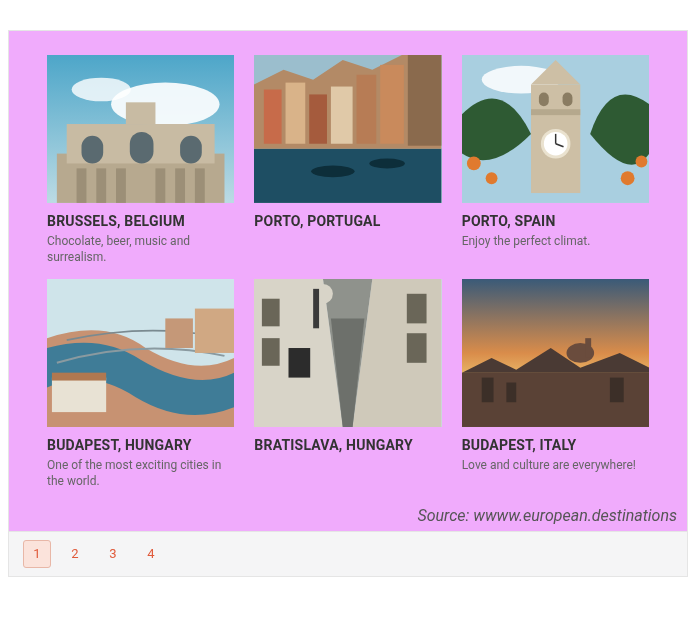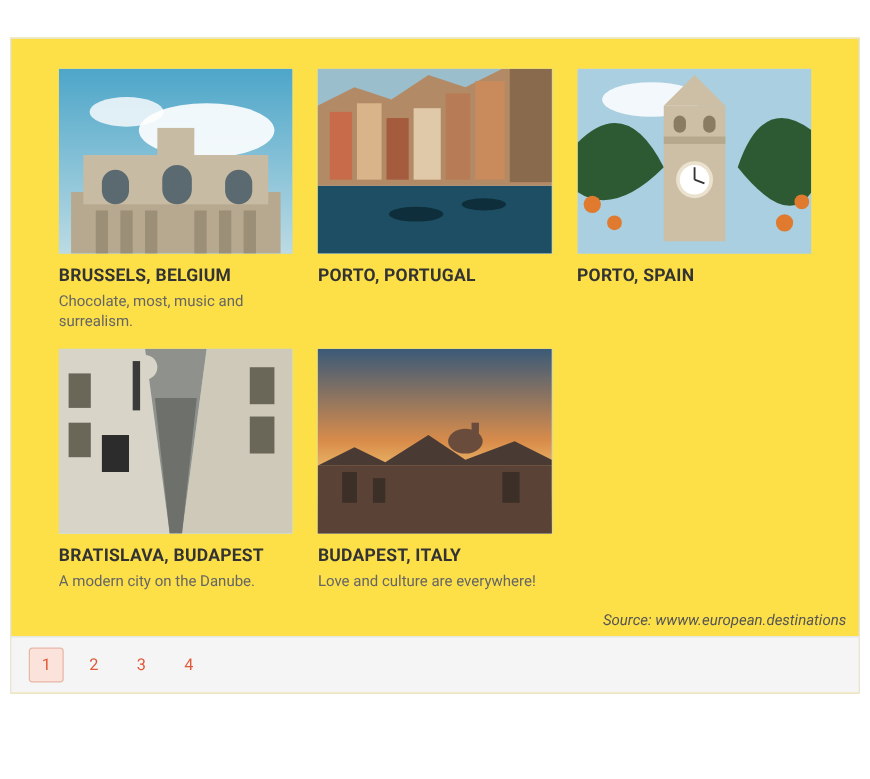--- a/index.html
+++ b/index.html
@@ -4,21 +4,21 @@
 <style>
   * { box-sizing: border-box; margin: 0; padding: 0; }
   body {
     font-family: -apple-system, BlinkMacSystemFont, "Segoe UI", Roboto, Helvetica, Arial, sans-serif;
     background: #fff;
     padding: 30px 8px 10px 8px;
     width: 696px;
   }
   .panel {
     border: 1px solid #e5e5e5;
-    background: #fde047;
+    background: #f0abfc;
   }
   .grid {
     display: grid;
     grid-template-columns: repeat(3, 1fr);
     gap: 14px 20px;
     padding: 24px 38px 10px 38px;
   }
   .card { }
   .thumb {
     width: 100%;
@@ -37,21 +37,21 @@
   }
   .desc {
     font-size: 12px;
     color: #666;
     margin-top: 4px;
     line-height: 1.35;
   }
   .source {
     text-align: right;
     font-style: italic;
-    font-size: 12px;
+    font-size: 16px;
     color: #555;
     padding: 6px 10px 6px 0;
   }
   .pagination {
     background: #f5f5f6;
     border-top: 1px solid #e5e5e5;
     padding: 8px 14px;
     display: flex;
     gap: 10px;
   }
@@ -99,21 +99,21 @@
           <rect x="80" y="48" width="30" height="22" fill="#c8bba3"></rect>
           <rect x="30" y="115" width="10" height="35" fill="#9c8f77"></rect>
           <rect x="50" y="115" width="10" height="35" fill="#9c8f77"></rect>
           <rect x="70" y="115" width="10" height="35" fill="#9c8f77"></rect>
           <rect x="110" y="115" width="10" height="35" fill="#9c8f77"></rect>
           <rect x="130" y="115" width="10" height="35" fill="#9c8f77"></rect>
           <rect x="150" y="115" width="10" height="35" fill="#9c8f77"></rect>
         </svg>
       </div>
       <div class="title">BRUSSELS, BELGIUM</div>
-      <div class="desc">Chocolate, most, music and surrealism.</div>
+      <div class="desc">Chocolate, beer, music and surrealism.</div>
     </div>
 
     <div class="card">
       <div class="thumb">
         <svg viewBox="0 0 190 150" preserveAspectRatio="none">
           <rect width="190" height="150" fill="#9bbecd"></rect>
           <rect y="95" width="190" height="55" fill="#1e4e63"></rect>
           <polygon points="0,30 0,95 190,95 190,0 150,0 120,15 90,5 60,25 30,15" fill="#b38a66"></polygon>
           <rect x="10" y="35" width="18" height="55" fill="#c76b4a"></rect>
           <rect x="32" y="28" width="20" height="62" fill="#d9b389"></rect>
@@ -146,42 +146,59 @@
           <rect x="70" y="55" width="50" height="6" fill="#b5a88d"></rect>
           <circle cx="95" cy="90" r="15" fill="#eae2cf"></circle>
           <circle cx="95" cy="90" r="12" fill="#fff"></circle>
           <line x1="95" y1="90" x2="95" y2="80" stroke="#333" stroke-width="1.5"></line>
           <line x1="95" y1="90" x2="103" y2="93" stroke="#333" stroke-width="1.5"></line>
           <rect x="78" y="38" width="10" height="14" rx="5" fill="#8a7c62"></rect>
           <rect x="102" y="38" width="10" height="14" rx="5" fill="#8a7c62"></rect>
         </svg>
       </div>
       <div class="title">PORTO, SPAIN</div>
-    </div>
-
+      <div class="desc">Enjoy the perfect climat.</div>
+    </div>
+
+    <div class="card">
+      <div class="thumb">
+        <svg viewBox="0 0 190 150" preserveAspectRatio="none">
+          <rect width="190" height="150" fill="#cfe4ea"></rect>
+          <path d="M0,60 Q60,40 100,70 Q150,100 190,80 L190,150 L0,150 Z" fill="#c79272"></path>
+          <path d="M0,70 Q55,55 95,82 Q150,115 190,95 L190,130 Q140,150 90,120 Q45,90 0,110 Z" fill="#3f7c97"></path>
+          <path d="M20,62 Q100,45 170,58" stroke="#7a8a90" stroke-width="2" fill="none"></path>
+          <path d="M10,85 Q95,60 180,78" stroke="#8a9aa0" stroke-width="2" fill="none"></path>
+          <rect x="5" y="100" width="55" height="35" fill="#e8e2d4"></rect>
+          <rect x="5" y="95" width="55" height="8" fill="#b07850"></rect>
+          <rect x="150" y="30" width="40" height="45" fill="#d0a883"></rect>
+          <rect x="120" y="40" width="28" height="30" fill="#c59878"></rect>
+        </svg>
+      </div>
+      <div class="title">BUDAPEST, HUNGARY</div>
+      <div class="desc">One of the most exciting cities in the world.</div>
+    </div>
 
     <div class="card">
       <div class="thumb">
         <svg viewBox="0 0 190 150" preserveAspectRatio="none">
           <rect width="190" height="150" fill="#e8eef0"></rect>
           <polygon points="0,0 70,0 90,150 0,150" fill="#d8d4c8"></polygon>
           <polygon points="120,0 190,0 190,150 100,150" fill="#cfc9ba"></polygon>
           <polygon points="70,0 120,0 100,150 90,150" fill="#8f928c"></polygon>
           <polygon points="78,40 112,40 100,150 90,150" fill="#6d706b"></polygon>
           <rect x="8" y="20" width="18" height="28" fill="#6a6658"></rect>
           <rect x="8" y="60" width="18" height="28" fill="#6a6658"></rect>
           <rect x="155" y="15" width="20" height="30" fill="#6a6658"></rect>
           <rect x="155" y="55" width="20" height="30" fill="#6a6658"></rect>
           <rect x="35" y="70" width="22" height="30" fill="#2c2c2c"></rect>
           <circle cx="70" cy="15" r="10" fill="#d8d4c8"></circle>
           <rect x="60" y="10" width="6" height="40" fill="#3a3a3a"></rect>
         </svg>
       </div>
-      <div class="title">BRATISLAVA, BUDAPEST</div>
-      <div class="desc">A modern city on the Danube.</div>
+      <div class="title">BRATISLAVA, HUNGARY</div>
     </div>
 
     <div class="card">
       <div class="thumb">
         <svg viewBox="0 0 190 150" preserveAspectRatio="none">
           <defs>
               <linearGradient id="sk6" x1="0" y1="0" x2="0" y2="1">
                 <stop offset="0" stop-color="#3a5a78"></stop>
                 <stop offset="0.5" stop-color="#d98c4a"></stop>
                 <stop offset="0.75" stop-color="#f4d27a"></stop>

